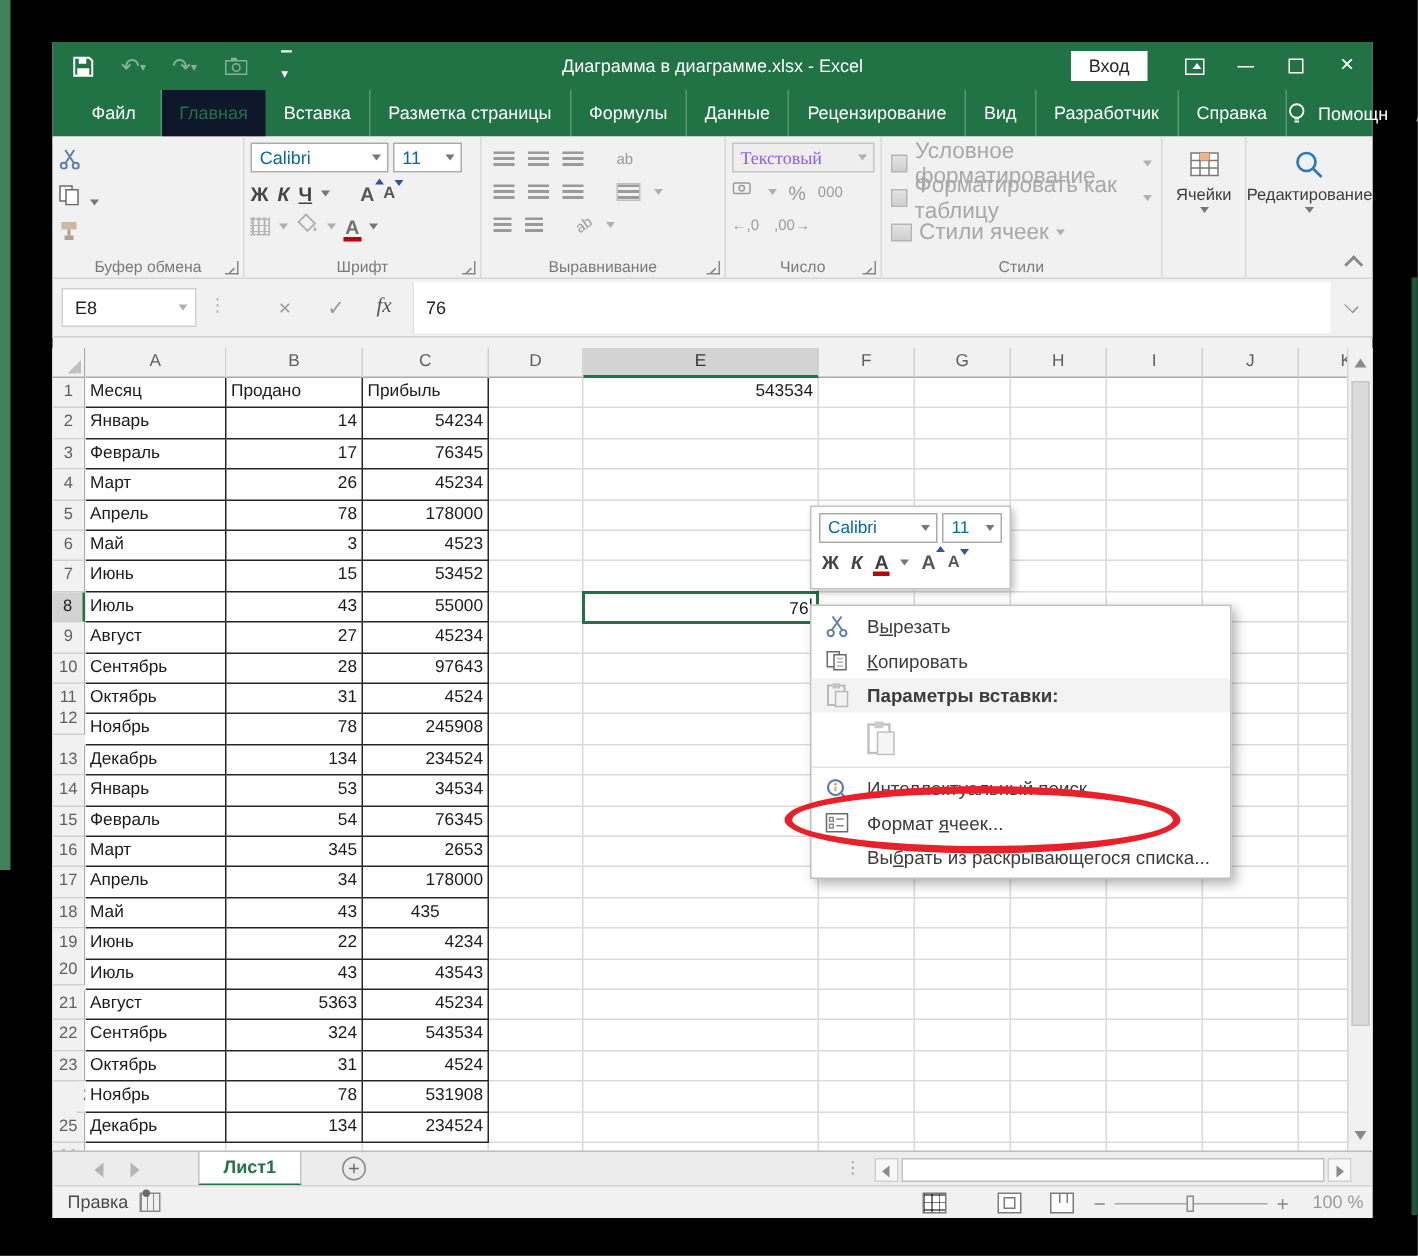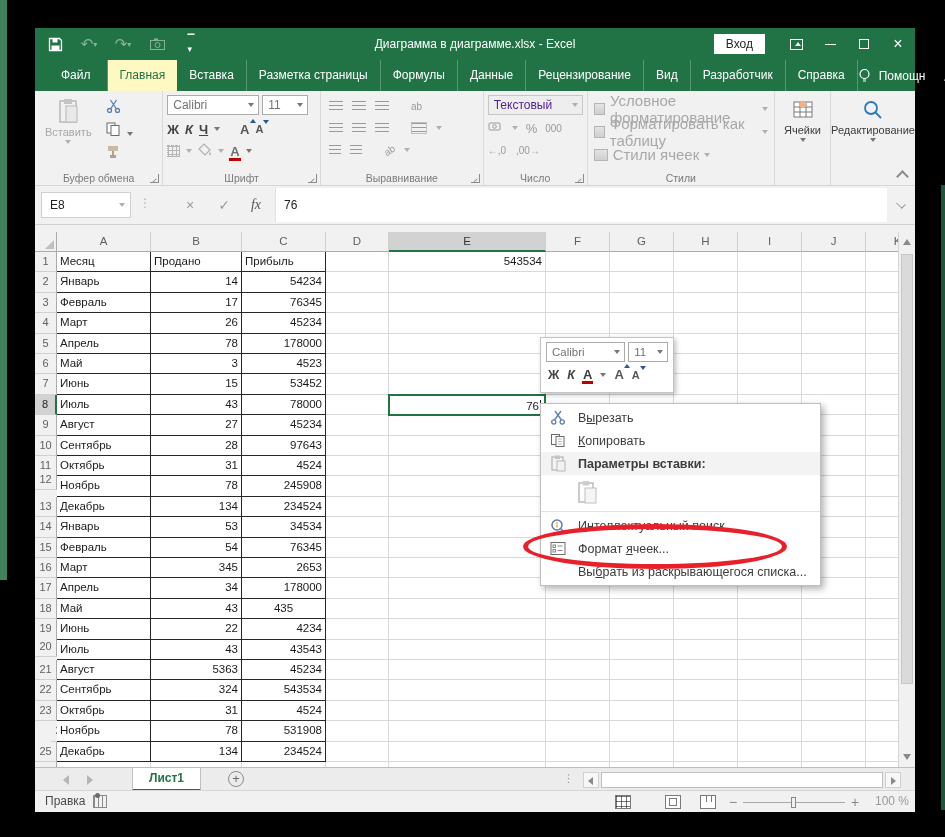--- a/index.html
+++ b/index.html
@@ -26,44 +26,44 @@
   .ribdisp { width:13px; height:11px; border:1px solid #fff; position:relative; }
   .ribdisp:after { content:""; position:absolute; left:4px; top:2px; width:0; height:0;
     border-left:3px solid transparent; border-right:3px solid transparent; border-bottom:4px solid #fff; }
 
   
   #tabrow { position:absolute; left:0; top:32px; width:100%; height:31px; background:#217346; display:flex; }
   #tabs { display:flex; height:31px; margin-left:10px; }
   .rtab { color:#fff; font-size:12px; line-height:31px; padding:0 12px; white-space:nowrap;
     border-right:1px solid rgba(255,255,255,.25); }
   .rtab.first { border-left:none; padding:0 16px; }
-  .rtab.active { background:#fef9c3; color:#217346; border-right:none; }
+  .rtab.active { background:#0f172a; color:#217346; border-right:none; }
   .tabright { margin-left:auto; display:flex; align-items:center; color:#fff; font-size:12px; gap:8px; padding-right:14px; }
   .tabright .lbl { margin-right:10px; }
   .icon-svg { display:inline-block; vertical-align:middle; }
 
   
   #ribbon { position:absolute; left:0; top:63px; width:100%; height:95px; background:#f1f1f1;
     border-bottom:1px solid #d5d5d5; display:flex; }
   .grp { position:relative; height:100%; border-right:1px solid #d9d9d9; padding:4px 4px 16px 4px; }
   .grp-label { position:absolute; left:0; bottom:1px; width:100%; text-align:center; font-size:10.5px; color:#7a7a7a; }
   .launcher { position:absolute; right:3px; bottom:2px; width:9px; height:9px;
     border-right:1px solid #8a8a8a; border-bottom:1px solid #8a8a8a; }
   .launcher:after { content:""; position:absolute; right:1px; bottom:1px; width:5px; height:1px;
     background:#8a8a8a; transform:rotate(-45deg); }
   .dd { width:0; height:0; border-left:3px solid transparent; border-right:3px solid transparent;
     border-top:4px solid #777; display:inline-block; }
   .dd.dis { border-top-color:#b0b0b0; }
   .bigbtn { display:flex; flex-direction:column; align-items:center; justify-content:flex-start; gap:2px; padding:3px 6px; }
   .bigbtn .blabel { font-size:11px; color:#3c3c3c; }
   .bigbtn.dis .blabel { color:#a8a8a8; }
-  .combo { background:#fff; border:1px solid #ababab; height:20px; font-size:12px; color:#737373;
+  .combo { background:#fff; border:1px solid #ababab; height:20px; font-size:12px; color:#0369a1;
     display:flex; align-items:center; padding-left:5px; }
   .combo .dd { margin-left:auto; margin-right:4px; }
-  .combo.dis { background:#eee; color:#4c1d95; border-color:#c6c6c6; }
+  .combo.dis { background:#eee; color:#8b5cf6; border-color:#c6c6c6;font-family:Liberation Serif, serif; }
   .fmtrow { display:flex; align-items:center; gap:6px; height:22px; }
   .fmt { font-size:13px; color:#444; }
   .fmt.dim { color:#9a9a9a; }
   .b { font-weight:bold; } .i { font-style:italic; } .u { text-decoration:underline; }
   .stripes { display:inline-block; width:14px; height:10px;
     background:repeating-linear-gradient(to bottom,#9a9a9a 0 1.5px, transparent 1.5px 4px); }
   .colorbar { display:inline-block; position:relative; font-size:13px; font-weight:bold; color:#707070; line-height:13px; }
   .colorbar:after { content:""; position:absolute; left:-1px; right:-1px; bottom:-3px; height:3px; background:#c00000; }
   .sizeletter { position:relative; font-size:13px; color:#555; font-weight:bold; }
   .sizeletter .tri { position:absolute; right:-6px; top:-3px; width:0; height:0;
@@ -252,29 +252,20 @@
               <path d="M12 10.5h4M14 8.5v4" stroke="#fff" stroke-width="1.1"></path>
             </svg>
         </span>
 
       </div>
     </div>
 
     <div id="ribbon">
       <div class="grp" style="width:130px">
         <div style="display:flex; gap:8px;">
-          <div class="bigbtn dis">
-            <svg width="22" height="26" viewBox="0 0 22 26">
-                <rect x="3" y="3" width="16" height="21" fill="none" stroke="#b8b8b8" stroke-width="1.5"></rect>
-                <rect x="7" y="1" width="8" height="5" fill="#c4c4c4"></rect>
-                <rect x="9" y="8" width="11" height="16" fill="#e9e9e9" stroke="#b8b8b8"></rect>
-              </svg>
-            <span class="blabel">Вставить</span>
-              <span class="dd dis"></span>
-          </div>
           <div style="display:flex; flex-direction:column; gap:5px; padding-top:4px;">
             <span>
               <svg width="15" height="14" viewBox="0 0 15 14">
                   <path d="M4.5 1l6 9M10.5 1l-6 9" stroke="#5a7fae" stroke-width="1.3" fill="none"></path>
                   <circle cx="3.5" cy="11.5" r="2" fill="none" stroke="#5a7fae" stroke-width="1.3"></circle>
                   <circle cx="11.5" cy="11.5" r="2" fill="none" stroke="#5a7fae" stroke-width="1.3"></circle>
                 </svg>
             </span>
             <span>
               <svg width="15" height="14" viewBox="0 0 15 14">
@@ -559,21 +550,21 @@
           <div class="cell" style="left: 269px; top: 122.4px; width: 63px; height: 20.4px; line-height: 19.4px;"></div>
           <div class="cell num" style="left: 332px; top: 122.4px; width: 157px; height: 20.4px; line-height: 19.4px;"></div>
           <div class="cell" style="left: 489px; top: 122.4px; width: 64px; height: 20.4px; line-height: 19.4px;"></div>
           <div class="cell" style="left: 553px; top: 122.4px; width: 64px; height: 20.4px; line-height: 19.4px;"></div>
           <div class="cell" style="left: 617px; top: 122.4px; width: 64px; height: 20.4px; line-height: 19.4px;"></div>
           <div class="cell" style="left: 681px; top: 122.4px; width: 64px; height: 20.4px; line-height: 19.4px;"></div>
           <div class="cell" style="left: 745px; top: 122.4px; width: 64px; height: 20.4px; line-height: 19.4px;"></div>
           <div class="cell" style="left: 809px; top: 122.4px; width: 64px; height: 20.4px; line-height: 19.4px;"></div>
           <div class="cell tbl" style="left: 0px; top: 142.8px; width: 94px; height: 20.4px; line-height: 19.4px;">Июль</div>
           <div class="cell tbl num" style="left: 94px; top: 142.8px; width: 91px; height: 20.4px; line-height: 19.4px;">43</div>
-          <div class="cell tbl num" style="left: 185px; top: 142.8px; width: 84px; height: 20.4px; line-height: 19.4px;">78000</div>
+          <div class="cell tbl num" style="left: 185px; top: 142.8px; width: 84px; height: 20.4px; line-height: 19.4px;">55000</div>
           <div class="cell" style="left: 269px; top: 142.8px; width: 63px; height: 20.4px; line-height: 19.4px;"></div>
           <div class="cell num" style="left: 332px; top: 142.8px; width: 157px; height: 20.4px; line-height: 19.4px;"></div>
           <div class="cell" style="left: 489px; top: 142.8px; width: 64px; height: 20.4px; line-height: 19.4px;"></div>
           <div class="cell" style="left: 553px; top: 142.8px; width: 64px; height: 20.4px; line-height: 19.4px;"></div>
           <div class="cell" style="left: 617px; top: 142.8px; width: 64px; height: 20.4px; line-height: 19.4px;"></div>
           <div class="cell" style="left: 681px; top: 142.8px; width: 64px; height: 20.4px; line-height: 19.4px;"></div>
           <div class="cell" style="left: 745px; top: 142.8px; width: 64px; height: 20.4px; line-height: 19.4px;"></div>
           <div class="cell" style="left: 809px; top: 142.8px; width: 64px; height: 20.4px; line-height: 19.4px;"></div>
           <div class="cell tbl" style="left: 0px; top: 163.2px; width: 94px; height: 20.4px; line-height: 19.4px;">Август</div>
           <div class="cell tbl num" style="left: 94px; top: 163.2px; width: 91px; height: 20.4px; line-height: 19.4px;">27</div>

